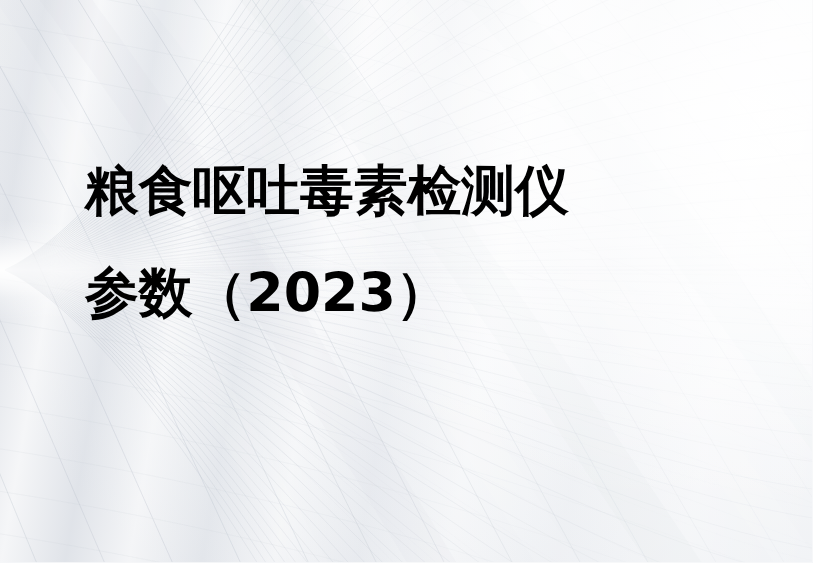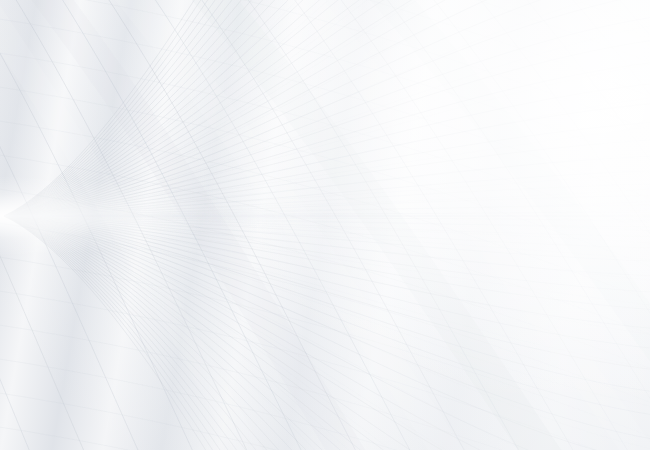--- a/index.html
+++ b/index.html
@@ -311,14 +311,18 @@
         <path d="M 110 -30 C 244.75 135, 335.4 279, 465.25 480" stroke="#ffffff" stroke-width="30" stroke-opacity="0.11" fill="none"></path>
         <path d="M 190 -30 C 330.25 135, 424.6 279, 559.75 480" stroke="#cbd3dd" stroke-width="36" stroke-opacity="0.08" fill="none"></path>
         <path d="M 278 -30 C 422.1 135, 519.04 279, 657.9 480" stroke="#ffffff" stroke-width="30" stroke-opacity="0.1" fill="none"></path>
         <path d="M 366 -30 C 513.4 135, 612.56 279, 754.5999999999999 480" stroke="#ced5de" stroke-width="34" stroke-opacity="0.06" fill="none"></path>
         <path d="M 452 -30 C 601.6 135, 702.24 279, 846.4 480" stroke="#ffffff" stroke-width="28" stroke-opacity="0.07" fill="none"></path>
       </g>
   </svg>
 
   <div class="bg-layer" id="bg-fade"></div>
 
+  <div id="title-block">
+    <div class="title-line">粮食呕吐毒素检测仪</div>
+    <div class="title-line">参数（2023）</div>
+  </div>
 
 </div>
 
 </body></html>

